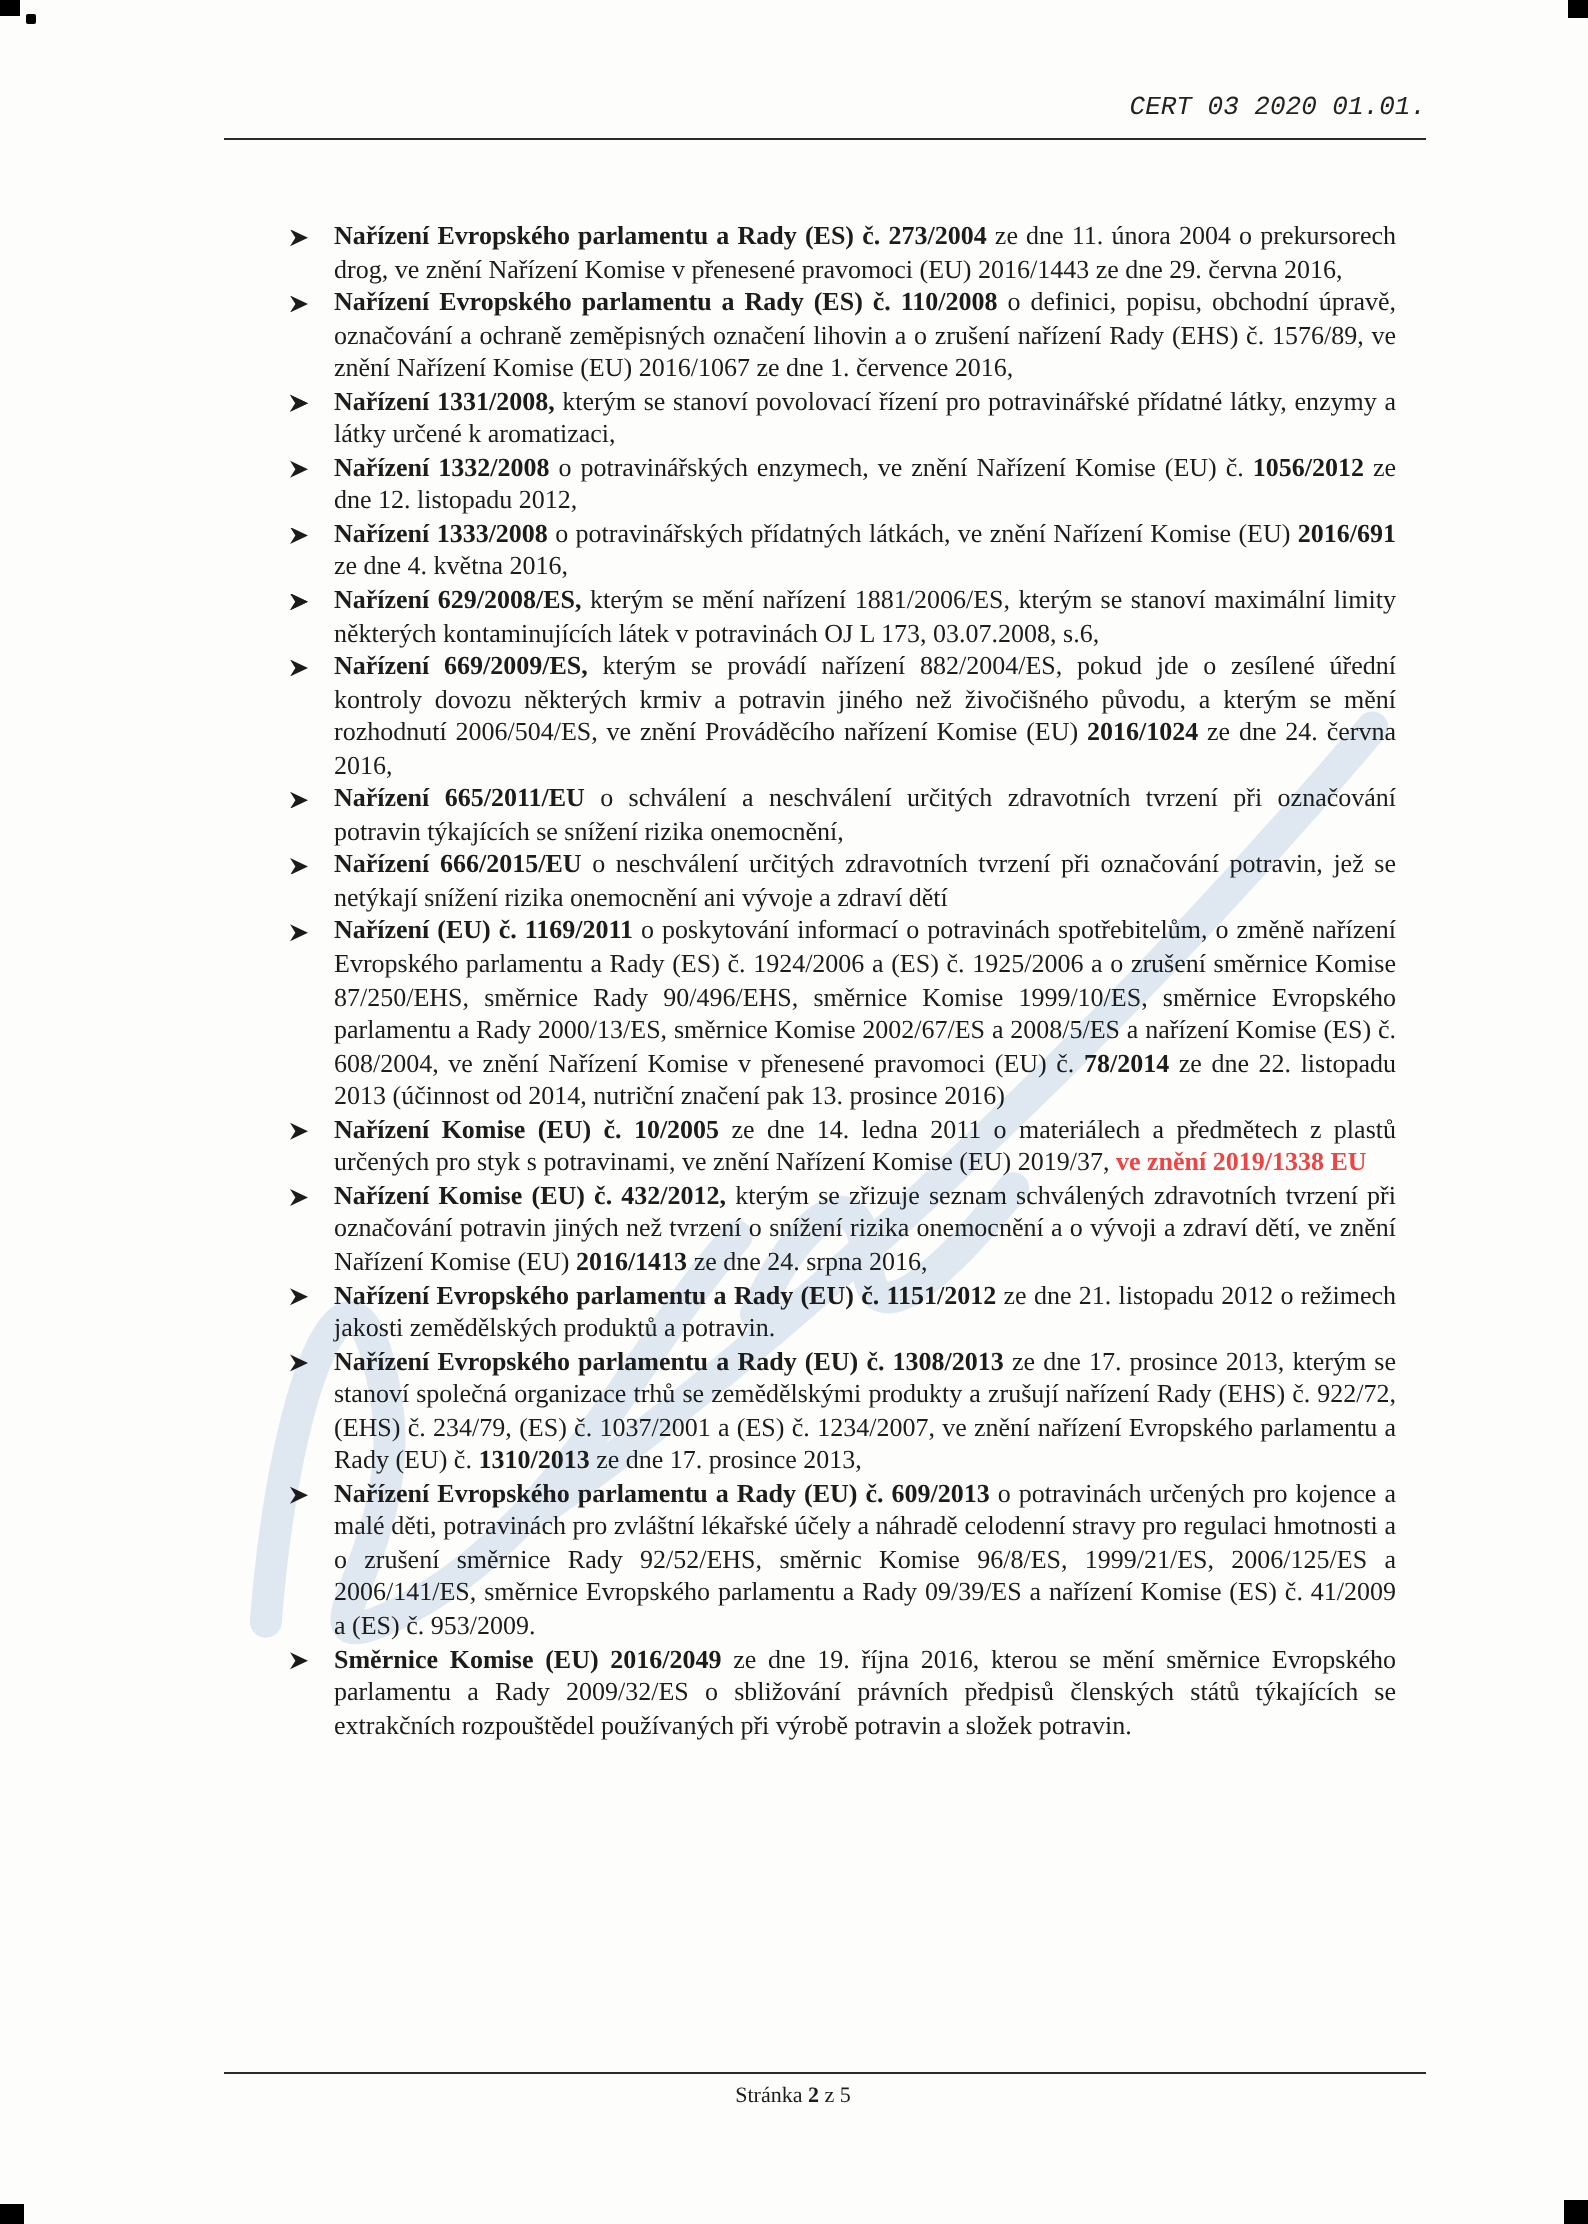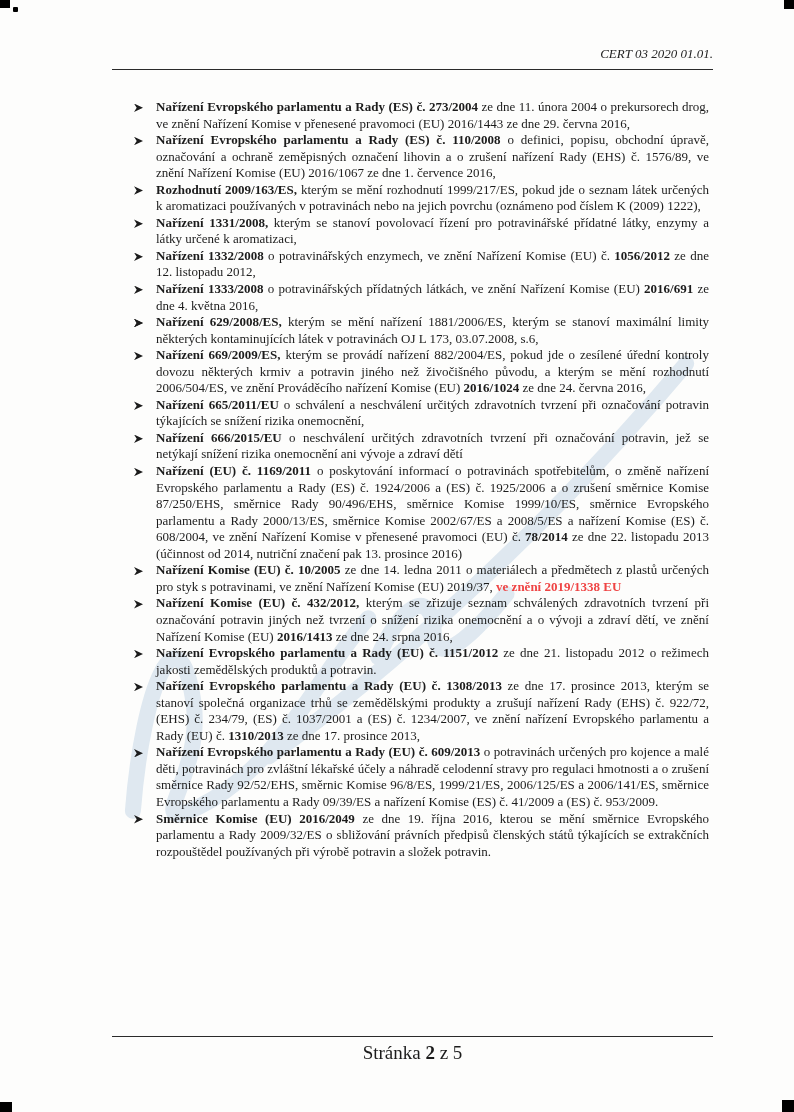--- a/index.html
+++ b/index.html
@@ -14,48 +14,48 @@
   
   .mark { position:absolute; background:#000; }
   .mark.tl  { left:0; top:0; width:10px; height:8px; }
   .mark.tl2 { left:13px; top:7px; width:5px; height:5px; border-radius:1px; }
   .mark.tr  { right:0; top:0; width:10px; height:9px; }
   .mark.bl  { left:0; bottom:0; width:12px; height:10px; }
   .mark.br  { right:0; bottom:0; width:12px; height:12px; }
 
   .header {
     position:absolute; top:46px; left:112px; width:601px;
-    text-align:right; font-style:italic; font-size:13px; color:#222;
+    text-align:right; font-style:italic; font-size:13px; color:#222;font-family:Liberation Mono, monospace;
   }
   .header-rule {
     position:absolute; top:69px; left:112px; width:601px;
     border-top:1.6px solid #2a2a2a;
   }
 
   .content { position:absolute; top:95px; left:112px; width:601px; }
   ul.reg-list {
-    list-style:none; margin:4px; padding:0;
+    list-style:none; margin:15px; padding:0;
     font-size:13px; line-height:16.55px; text-align:justify;font-family:Liberation Serif, serif;
   }
   li.reg-item { position:relative; padding-left:40px; margin:0; }
   .bullet {
     position:absolute; left:18px; top:4.6px;
     width:9px; height:8.5px; background:#1c1c1c;
     clip-path:polygon(0 0, 100% 50%, 0 100%, 30% 50%);
   }
   .seg-b { font-weight:bold; }
   .seg-r { color:#ef4444; font-weight:bold; }
 
   .footer-rule {
     position:absolute; top:1036px; left:112px; width:601px;
     border-top:1.6px solid #2a2a2a;
   }
   .footer {
-    position:absolute; top:1042px; left:112px; width:601px;
-    text-align:center; font-size:19px;
+    position:absolute; top:1042px; left:96px; width:601px;
+    text-align:center; font-size:11px;
   }
   .footer .pg { font-weight:bold; }
 
   .watermark {
     position:absolute; left:25px; top:320px; width:740px; height:480px;
     transform:rotate(-14deg);
     opacity:.55; pointer-events:none;
   }
 </style>
 </head>
@@ -77,21 +77,21 @@
     </g>
   </svg>
 
   <div class="header">CERT 03 2020 01.01.</div>
   <div class="header-rule"></div>
 
   <div class="content">
     <ul class="reg-list">
         <li class="reg-item"><span class="bullet"></span><span><span class="seg-b">Nařízení Evropského parlamentu a Rady (ES) č. 273/2004</span><span> ze dne 11. února 2004 o prekursorech drog, ve znění Nařízení Komise v přenesené pravomoci (EU) 2016/1443 ze dne 29. června 2016,</span></span></li>
         <li class="reg-item"><span class="bullet"></span><span><span class="seg-b">Nařízení Evropského parlamentu a Rady (ES) č. 110/2008</span><span> o definici, popisu, obchodní úpravě, označování a ochraně zeměpisných označení lihovin a o zrušení nařízení Rady (EHS) č. 1576/89, ve znění Nařízení Komise (EU) 2016/1067 ze dne 1. července 2016,</span></span></li>
-        <li class="reg-item"><span class="bullet"></span><span><span class="seg-b">Rozhodnutí 2009/163/ES,</span><span> kterým se mění rozhodnutí 1999/217/ES, pokud jde o seznam látek určených k aromatizaci používaných v potravinách nebo na jejich povrchu (oznámeno pod číslem K (2009) 1222),</span></span></li>
+        <li class="reg-item"><span class="bullet"></span></li>
         <li class="reg-item"><span class="bullet"></span><span><span class="seg-b">Nařízení 1331/2008,</span><span> kterým se stanoví povolovací řízení pro potravinářské přídatné látky, enzymy a látky určené k aromatizaci,</span></span></li>
         <li class="reg-item"><span class="bullet"></span><span><span class="seg-b">Nařízení 1332/2008</span><span> o potravinářských enzymech, ve znění Nařízení Komise (EU) č. </span><span class="seg-b">1056/2012</span><span> ze dne 12. listopadu 2012,</span></span></li>
         <li class="reg-item"><span class="bullet"></span><span><span class="seg-b">Nařízení 1333/2008</span><span> o potravinářských přídatných látkách, ve znění Nařízení Komise (EU) </span><span class="seg-b">2016/691</span><span> ze dne 4. května 2016,</span></span></li>
         <li class="reg-item"><span class="bullet"></span></li>
         <li class="reg-item"><span class="bullet"></span><span><span class="seg-b">Nařízení 629/2008/ES,</span><span> kterým se mění nařízení 1881/2006/ES, kterým se stanoví maximální limity některých kontaminujících látek v potravinách OJ L 173, 03.07.2008, s.6,</span></span></li>
         <li class="reg-item"><span class="bullet"></span><span><span class="seg-b">Nařízení 669/2009/ES,</span><span> kterým se provádí nařízení 882/2004/ES, pokud jde o zesílené úřední kontroly dovozu některých krmiv a potravin jiného než živočišného původu, a kterým se mění rozhodnutí 2006/504/ES, ve znění Prováděcího nařízení Komise (EU) </span><span class="seg-b">2016/1024</span><span> ze dne 24. června 2016,</span></span></li>
         <li class="reg-item"><span class="bullet"></span><span><span class="seg-b">Nařízení 665/2011/EU</span><span> o schválení a neschválení určitých zdravotních tvrzení při označování potravin týkajících se snížení rizika onemocnění,</span></span></li>
         <li class="reg-item"><span class="bullet"></span><span><span class="seg-b">Nařízení 666/2015/EU</span><span> o neschválení určitých zdravotních tvrzení při označování potravin, jež se netýkají snížení rizika onemocnění ani vývoje a zdraví dětí</span></span></li>
         <li class="reg-item"><span class="bullet"></span><span><span class="seg-b">Nařízení (EU) č. 1169/2011</span><span> o poskytování informací o potravinách spotřebitelům, o změně nařízení Evropského parlamentu a Rady (ES) č. 1924/2006 a (ES) č. 1925/2006 a o zrušení směrnice Komise 87/250/EHS, směrnice Rady 90/496/EHS, směrnice Komise 1999/10/ES, směrnice Evropského parlamentu a Rady 2000/13/ES, směrnice Komise 2002/67/ES a 2008/5/ES a nařízení Komise (ES) č. 608/2004, ve znění Nařízení Komise v přenesené pravomoci (EU) č. </span><span class="seg-b">78/2014</span><span> ze dne 22. listopadu 2013 (účinnost od 2014, nutriční značení pak 13. prosince 2016)</span></span></li>
         <li class="reg-item"><span class="bullet"></span><span><span class="seg-b">Nařízení Komise (EU) č. 10/2005</span><span> ze dne 14. ledna 2011 o materiálech a předmětech z plastů určených pro styk s potravinami, ve znění Nařízení Komise (EU) 2019/37, </span><span class="seg-r">ve znění 2019/1338 EU</span></span></li>

